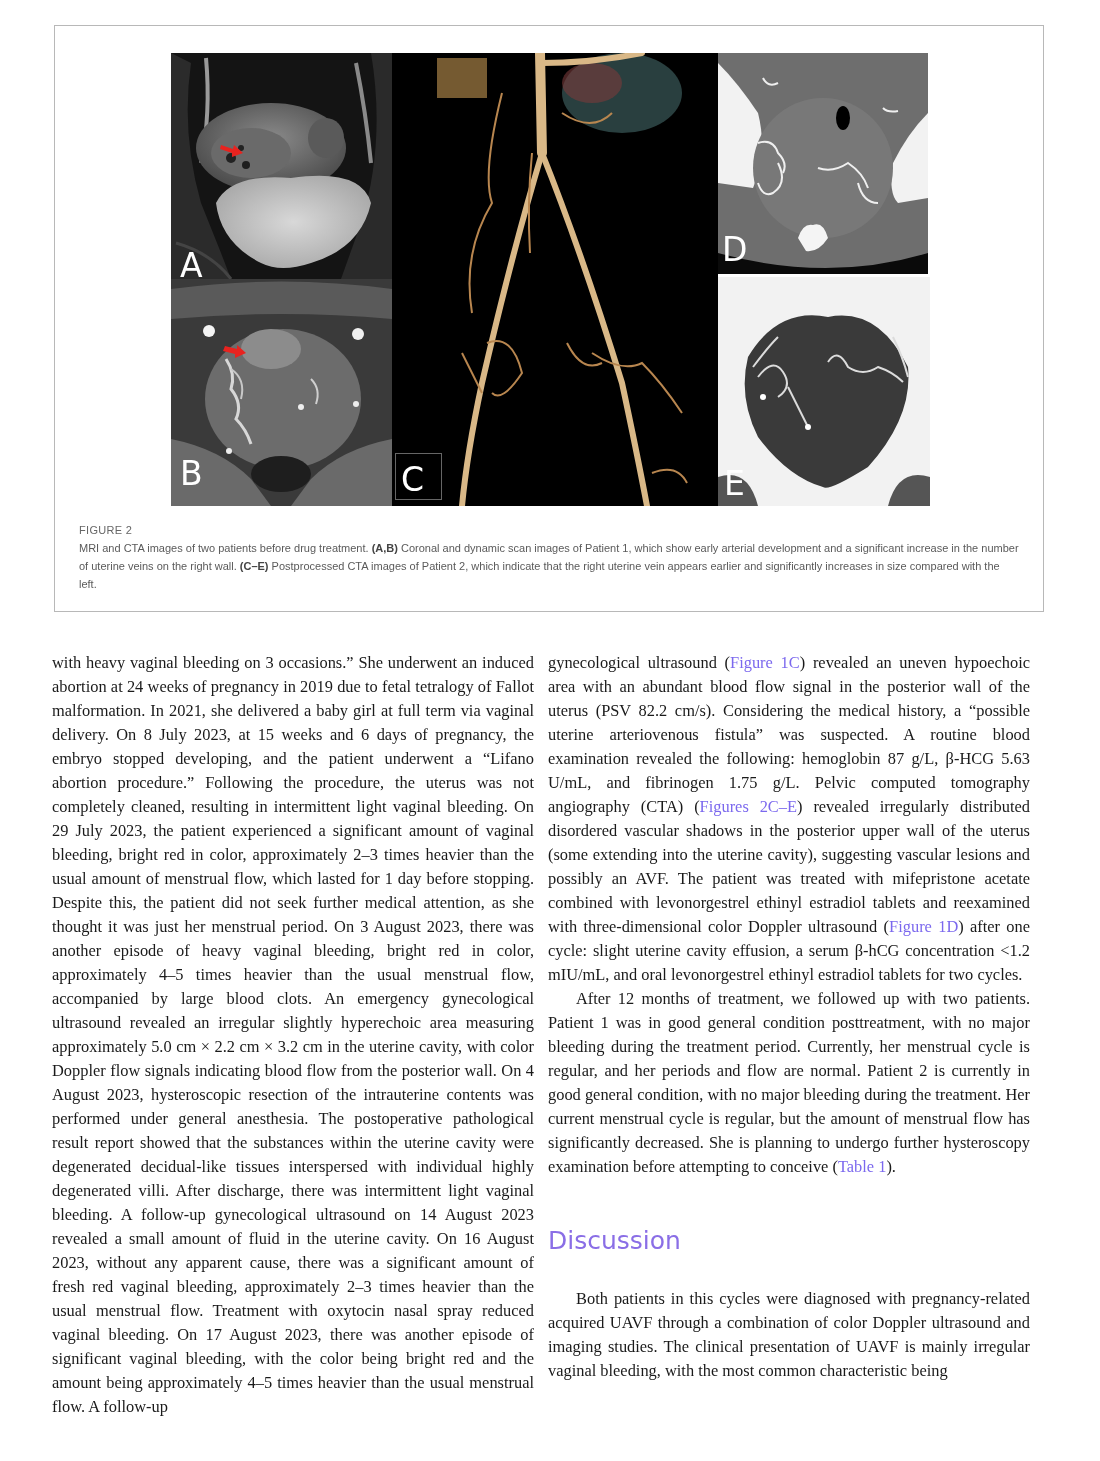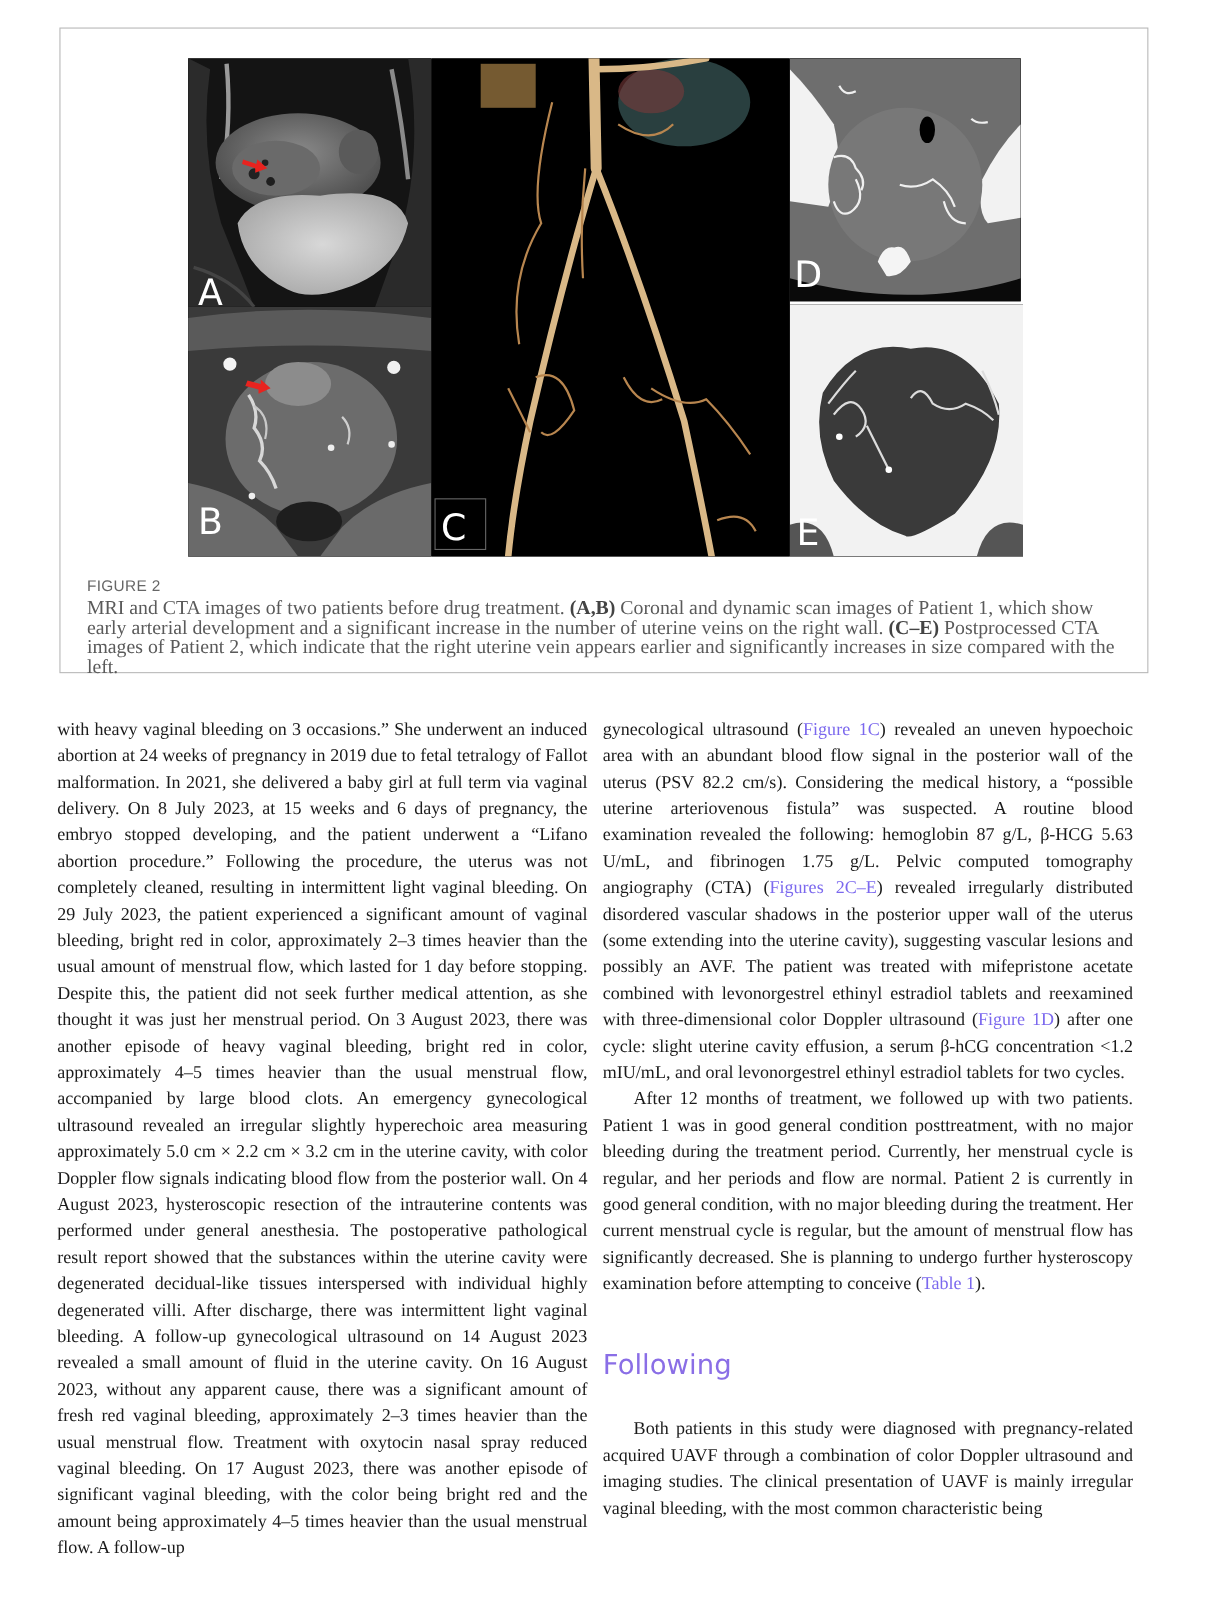--- a/index.html
+++ b/index.html
@@ -10,22 +10,22 @@
   }
   .panel { position: absolute; overflow: hidden; background: #000; }
   .panel-label {
     position: absolute; color: #ffffff; font-family: "DejaVu Sans", sans-serif;
     font-size: 33px; line-height: 1; font-weight: 400;
   }
   .caption {
     position: absolute; left: 79px; top: 524px; width: 940px;
     font-family: "Liberation Sans", sans-serif; color: #5a5a5a;
   }
-  .caption .fig-label { font-size: 14px; letter-spacing: 0.3px; margin-bottom: 3px; color: #666; }
-  .caption .fig-text { font-size: 18px; line-height: 18px; font-family: Liberation Serif, serif; }
+  .caption .fig-label { font-size: 11px; letter-spacing: 0.3px; margin-bottom: 3px; color: #666; }
+  .caption .fig-text { font-size: 11px; line-height: 18px; }
   .caption b { color: #444; font-weight: 700; }
   .col {
     position: absolute; top: 651px; width: 482px;
     font-family: "Liberation Serif", serif; font-size: 16.4px; line-height: 24px;
     color: #1a1a1a; text-align: justify;
   }
   .col p { margin: 0; }
   .col .indent { text-indent: 28px; }
   .col-left { left: 52px; }
   .col-right { left: 548px; }
@@ -166,15 +166,15 @@
   <div class="fig-text"><span>MRI and CTA images of two patients before drug treatment. </span><b>(A,B)</b><span> Coronal and dynamic scan images of Patient 1, which show early arterial development and a significant increase in the number of uterine veins on the right wall. </span><b>(C–E)</b><span> Postprocessed CTA images of Patient 2, which indicate that the right uterine vein appears earlier and significantly increases in size compared with the left.</span></div>
 </div>
 
 <div class="col col-left">
   <p>with heavy vaginal bleeding on 3 occasions.” She underwent an induced abortion at 24 weeks of pregnancy in 2019 due to fetal tetralogy of Fallot malformation. In 2021, she delivered a baby girl at full term via vaginal delivery. On 8 July 2023, at 15 weeks and 6 days of pregnancy, the embryo stopped developing, and the patient underwent a “Lifano abortion procedure.” Following the procedure, the uterus was not completely cleaned, resulting in intermittent light vaginal bleeding. On 29 July 2023, the patient experienced a significant amount of vaginal bleeding, bright red in color, approximately 2–3 times heavier than the usual amount of menstrual flow, which lasted for 1 day before stopping. Despite this, the patient did not seek further medical attention, as she thought it was just her menstrual period. On 3 August 2023, there was another episode of heavy vaginal bleeding, bright red in color, approximately 4–5 times heavier than the usual menstrual flow, accompanied by large blood clots. An emergency gynecological ultrasound revealed an irregular slightly hyperechoic area measuring approximately 5.0 cm × 2.2 cm × 3.2 cm in the uterine cavity, with color Doppler flow signals indicating blood flow from the posterior wall. On 4 August 2023, hysteroscopic resection of the intrauterine contents was performed under general anesthesia. The postoperative pathological result report showed that the substances within the uterine cavity were degenerated decidual-like tissues interspersed with individual highly degenerated villi. After discharge, there was intermittent light vaginal bleeding. A follow-up gynecological ultrasound on 14 August 2023 revealed a small amount of fluid in the uterine cavity. On 16 August 2023, without any apparent cause, there was a significant amount of fresh red vaginal bleeding, approximately 2–3 times heavier than the usual menstrual flow. Treatment with oxytocin nasal spray reduced vaginal bleeding. On 17 August 2023, there was another episode of significant vaginal bleeding, with the color being bright red and the amount being approximately 4–5 times heavier than the usual menstrual flow. A follow-up</p>
 </div>
 
 <div class="col col-right">
   <p><span>gynecological ultrasound (</span><span class="link">Figure 1C</span><span>) revealed an uneven hypoechoic area with an abundant blood flow signal in the posterior wall of the uterus (PSV 82.2 cm/s). Considering the medical history, a “possible uterine arteriovenous fistula” was suspected. A routine blood examination revealed the following: hemoglobin 87 g/L, β-HCG 5.63 U/mL, and fibrinogen 1.75 g/L. Pelvic computed tomography angiography (CTA) (</span><span class="link">Figures 2C–E</span><span>) revealed irregularly distributed disordered vascular shadows in the posterior upper wall of the uterus (some extending into the uterine cavity), suggesting vascular lesions and possibly an AVF. The patient was treated with mifepristone acetate combined with levonorgestrel ethinyl estradiol tablets and reexamined with three-dimensional color Doppler ultrasound (</span><span class="link">Figure 1D</span><span>) after one cycle: slight uterine cavity effusion, a serum β-hCG concentration &lt;1.2 mIU/mL, and oral levonorgestrel ethinyl estradiol tablets for two cycles.</span></p>
   <p class="indent"><span>After 12 months of treatment, we followed up with two patients. Patient 1 was in good general condition posttreatment, with no major bleeding during the treatment period. Currently, her menstrual cycle is regular, and her periods and flow are normal. Patient 2 is currently in good general condition, with no major bleeding during the treatment. Her current menstrual cycle is regular, but the amount of menstrual flow has significantly decreased. She is planning to undergo further hysteroscopy examination before attempting to conceive (</span><span class="link">Table 1</span><span>).</span></p>
-  <h2 class="section-heading">Following</h2>
-  <p class="indent">Both patients in this study were diagnosed with pregnancy-related acquired UAVF through a combination of color Doppler ultrasound and imaging studies. The clinical presentation of UAVF is mainly irregular vaginal bleeding, with the most common characteristic being</p>
+  <h2 class="section-heading">Discussion</h2>
+  <p class="indent">Both patients in this cycles were diagnosed with pregnancy-related acquired UAVF through a combination of color Doppler ultrasound and imaging studies. The clinical presentation of UAVF is mainly irregular vaginal bleeding, with the most common characteristic being</p>
 </div>
 
 </body></html>

